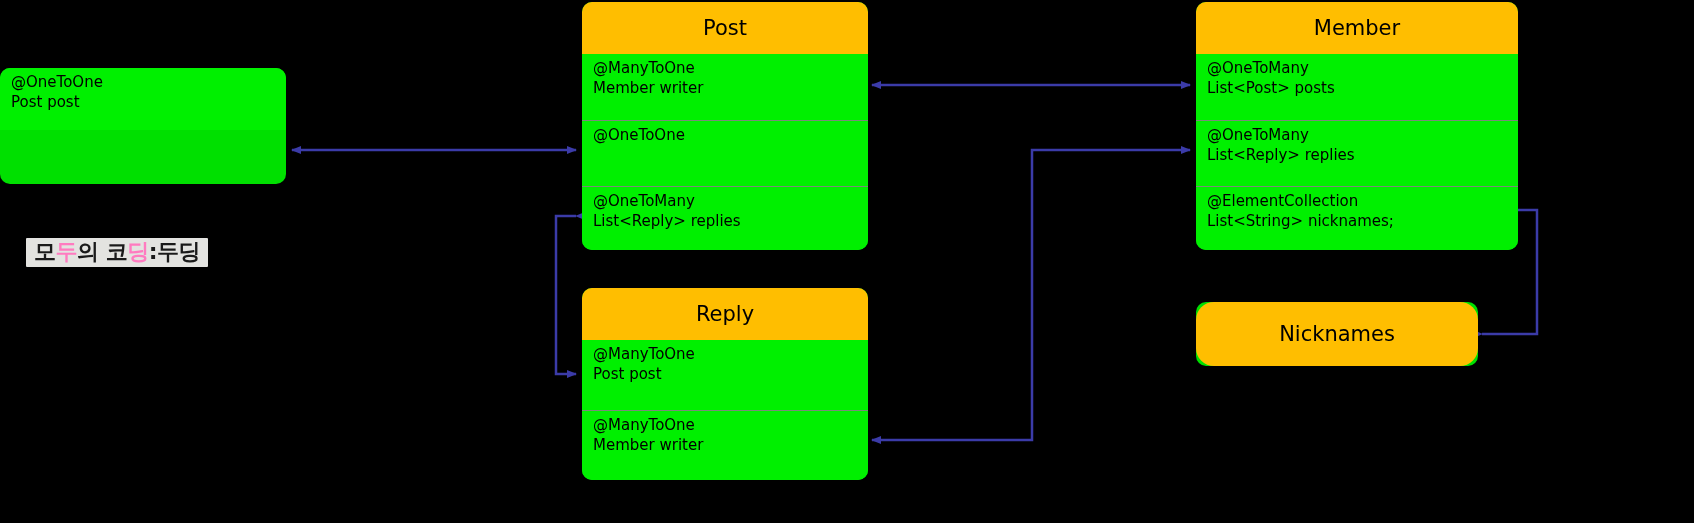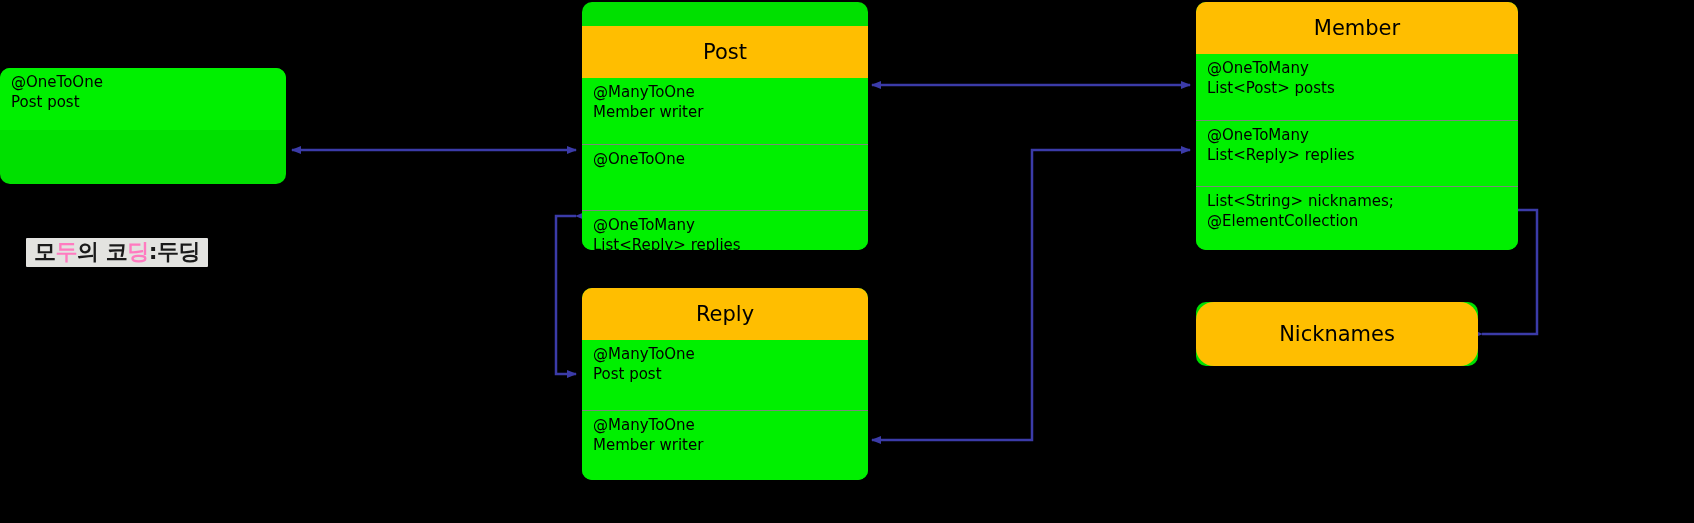--- a/index.html
+++ b/index.html
@@ -114,21 +114,21 @@
   </svg>
 
   <div class="entity" style="left:0px; top:68px; width:286px; height:116px;">
     <div class="entity-row" style="height:62px;">
       <span class="row-line">@OneToOne</span>
       <span class="row-line">Post post</span>
     </div>
   </div>
 
   <div class="entity" style="left:582px; top:2px; width:286px; height:248px;">
-    <div class="entity-header" style="height:52px;margin-top:24px;">
+    <div class="entity-header" style="height:52px;">
       <span>Post</span>
     </div>
     <div class="entity-row" style="height:66px;">
       <span class="row-line">@ManyToOne</span>
       <span class="row-line">Member writer</span>
     </div>
     <div class="entity-row" style="height:66px;">
       <span class="row-line">@OneToOne</span>
     </div>
     <div class="entity-row" style="height:66px;">
@@ -143,22 +143,22 @@
     </div>
     <div class="entity-row" style="height:66px;">
       <span class="row-line">@OneToMany</span>
       <span class="row-line">List&lt;Post&gt; posts</span>
     </div>
     <div class="entity-row" style="height:66px;">
       <span class="row-line">@OneToMany</span>
       <span class="row-line">List&lt;Reply&gt; replies</span>
     </div>
     <div class="entity-row" style="height:66px;">
+      <span class="row-line">@ElementCollection</span>
       <span class="row-line">List&lt;String&gt; nicknames;</span>
-      <span class="row-line">@ElementCollection</span>
     </div>
   </div>
 
   <div class="entity" style="left:582px; top:288px; width:286px; height:192px;">
     <div class="entity-header" style="height:52px;">
       <span>Reply</span>
     </div>
     <div class="entity-row" style="height:70px;">
       <span class="row-line">@ManyToOne</span>
       <span class="row-line">Post post</span>

